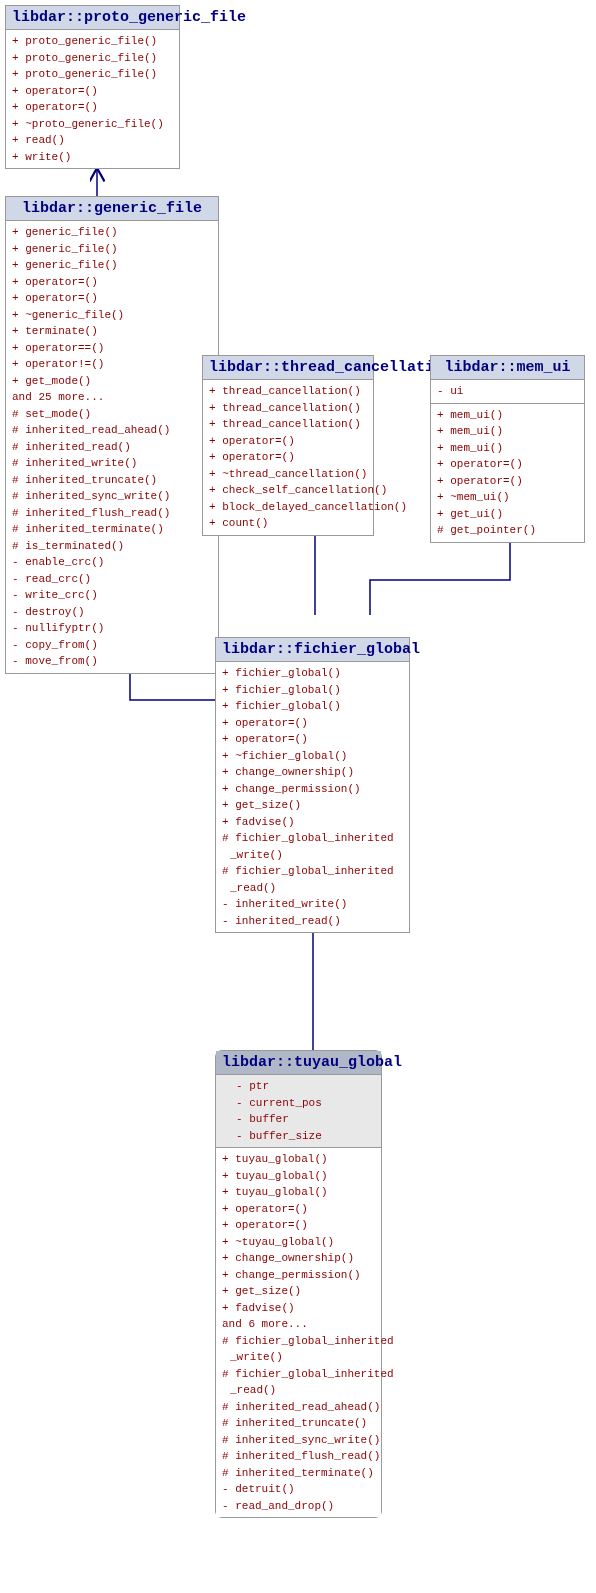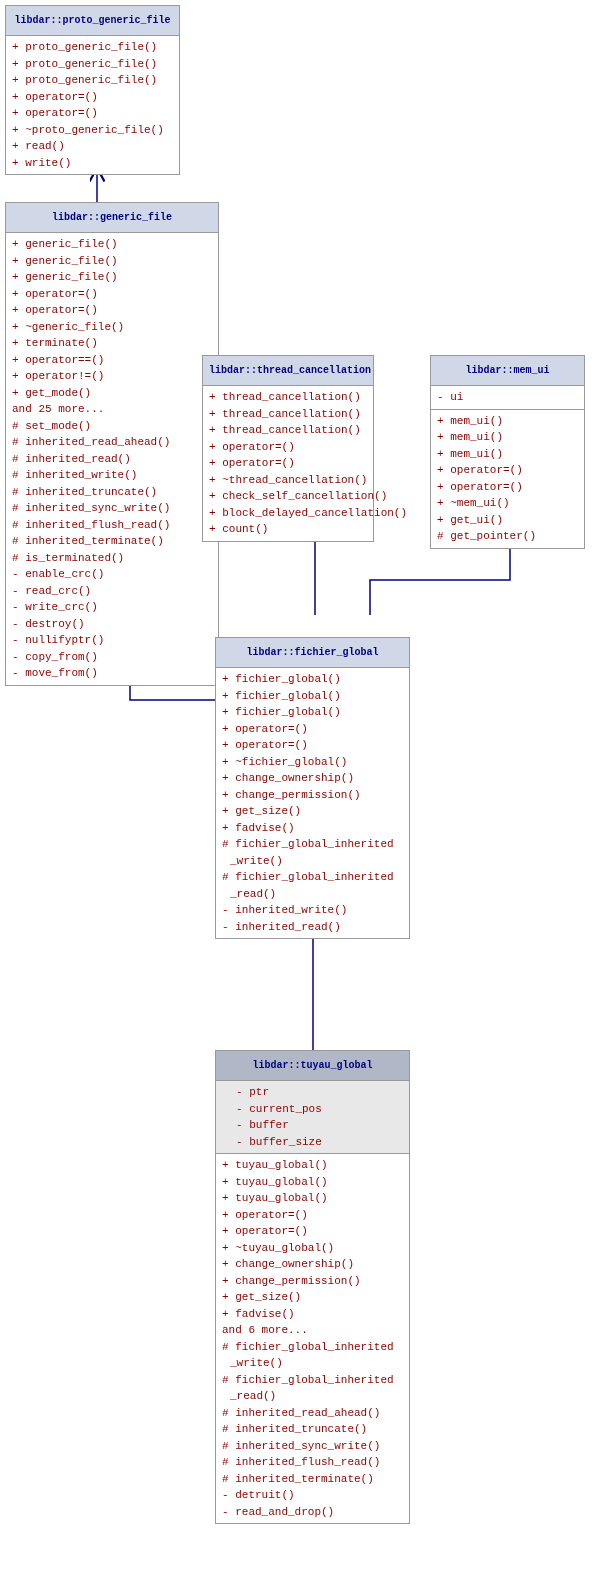--- a/index.html
+++ b/index.html
@@ -15,25 +15,25 @@
 
     .uml-box {
       position: absolute;
       border: 1px solid #999;
       background: #fff;
     }
 
     .uml-box .box-title {
       background: #d0d8e8;
       border-bottom: 1px solid #999;
-      padding: 9px 6px;
+      padding: 3px 6px;
       text-align: center;
       font-weight: bold;
       color: #000080;
-      font-size: 10px;
+      font-size: 15px;
     }
 
     .uml-box .box-section {
       border-bottom: 1px solid #999;
       padding: 3px 6px;
     }
 
     .uml-box .box-section:last-child {
       border-bottom: none;
     }
@@ -82,21 +82,21 @@
     <div class="line">+ proto_generic_file()</div>
     <div class="line">+ proto_generic_file()</div>
     <div class="line">+ operator=()</div>
     <div class="line">+ operator=()</div>
     <div class="line">+ ~proto_generic_file()</div>
     <div class="line">+ read()</div>
     <div class="line">+ write()</div>
   </div>
 </div>
 
-<div class="uml-box" style="left:5px; top:202px; width:214px;">
+<div class="uml-box" style="left:5px; top:196px; width:214px;">
   <div class="box-title">libdar::generic_file</div>
   <div class="box-section">
     <div class="line">+ generic_file()</div>
     <div class="line">+ generic_file()</div>
     <div class="line">+ generic_file()</div>
     <div class="line">+ operator=()</div>
     <div class="line">+ operator=()</div>
     <div class="line">+ ~generic_file()</div>
     <div class="line">+ terminate()</div>
     <div class="line">+ operator==()</div>
@@ -169,21 +169,21 @@
     <div class="line">+ fadvise()</div>
     <div class="line"># fichier_global_inherited</div>
     <div class="line" style="padding-left:8px;">_write()</div>
     <div class="line"># fichier_global_inherited</div>
     <div class="line" style="padding-left:8px;">_read()</div>
     <div class="line">- inherited_write()</div>
     <div class="line">- inherited_read()</div>
   </div>
 </div>
 
-<div class="uml-box" style="left:215px; top:1050px; width:195px; background:#e8e8e8;">
+<div class="uml-box" style="left:215px; top:1050px; width:167px; background:#e8e8e8;border-radius:7px;">
   <div class="box-title" style="background:#b0b8c8;">libdar::tuyau_global</div>
   <div class="box-section" style="background:#e8e8e8;padding-left:20px;">
     <div class="line">- ptr</div>
     <div class="line">- current_pos</div>
     <div class="line">- buffer</div>
     <div class="line">- buffer_size</div>
   </div>
   <div class="box-section" style="background:#ffffff;">
     <div class="line">+ tuyau_global()</div>
     <div class="line">+ tuyau_global()</div>

